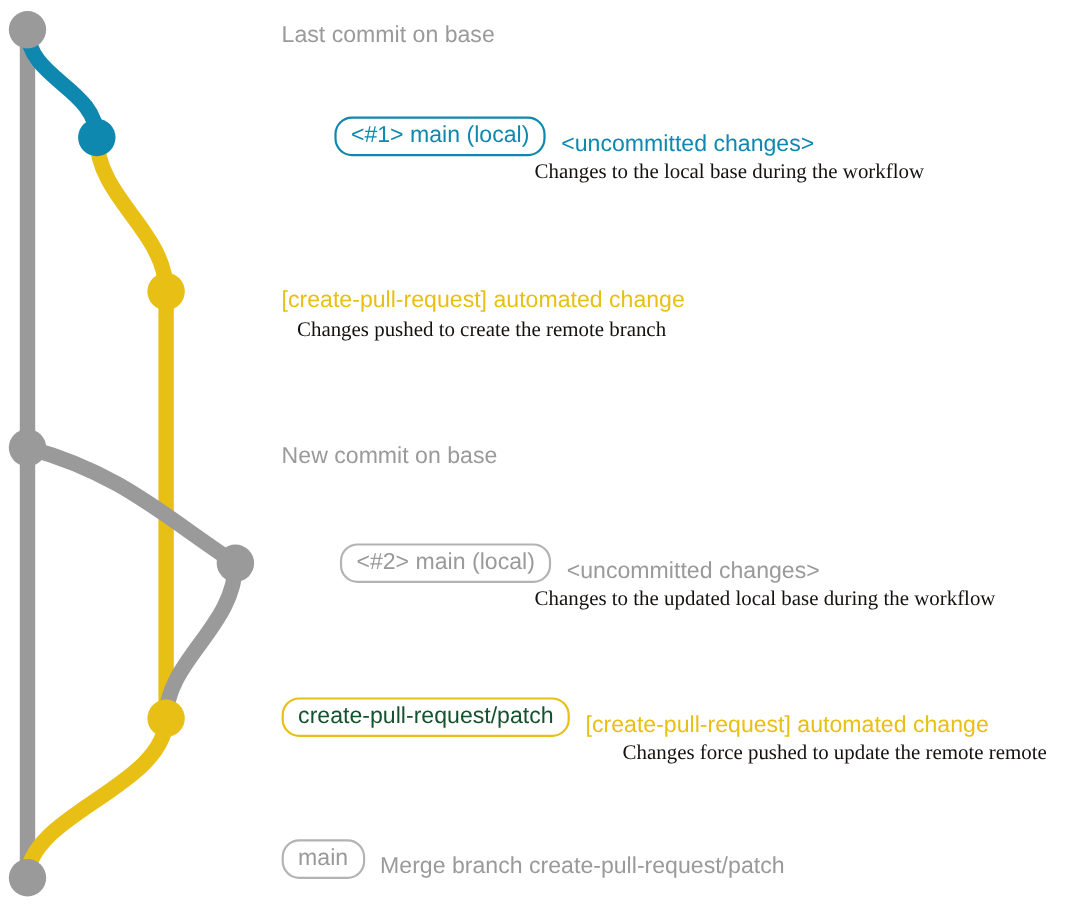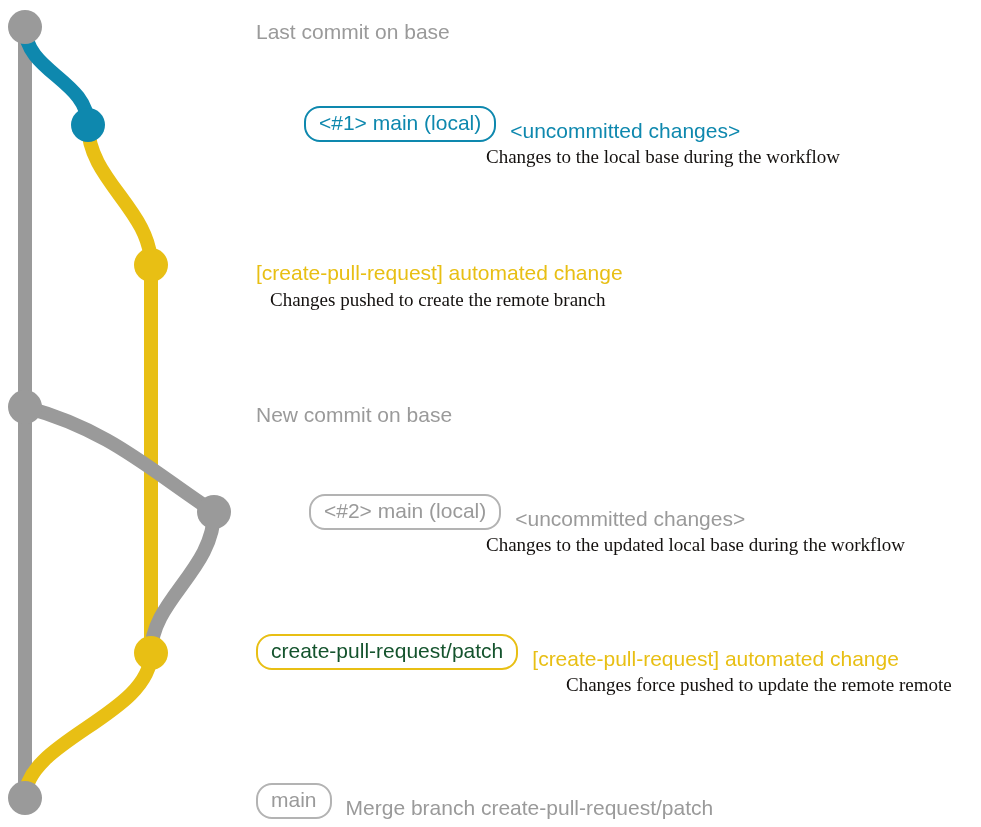--- a/index.html
+++ b/index.html
@@ -129,17 +129,17 @@
 </div>
 <div class="note" style="left:486px; top:534px;">Changes to the updated local base during the workflow</div>
 
 <div class="row" style="left:256px; top:637px; height:33px;">
   <span class="chip yellow">create-pull-request/patch</span>
   <span class="chip-gap"></span>
   <span class="subject yellow">[create-pull-request] automated change</span>
 </div>
 <div class="note" style="left:566px; top:674px;">Changes force pushed to update the remote remote</div>
 
-<div class="row" style="left:256px; top:786px; height:33px;">
+<div class="row" style="left:256px; top:766px; height:33px;">
   <span class="chip gray">main</span>
   <span class="chip-gap"></span>
   <span class="subject gray">Merge branch create-pull-request/patch</span>
 </div>
 
 </body></html>

